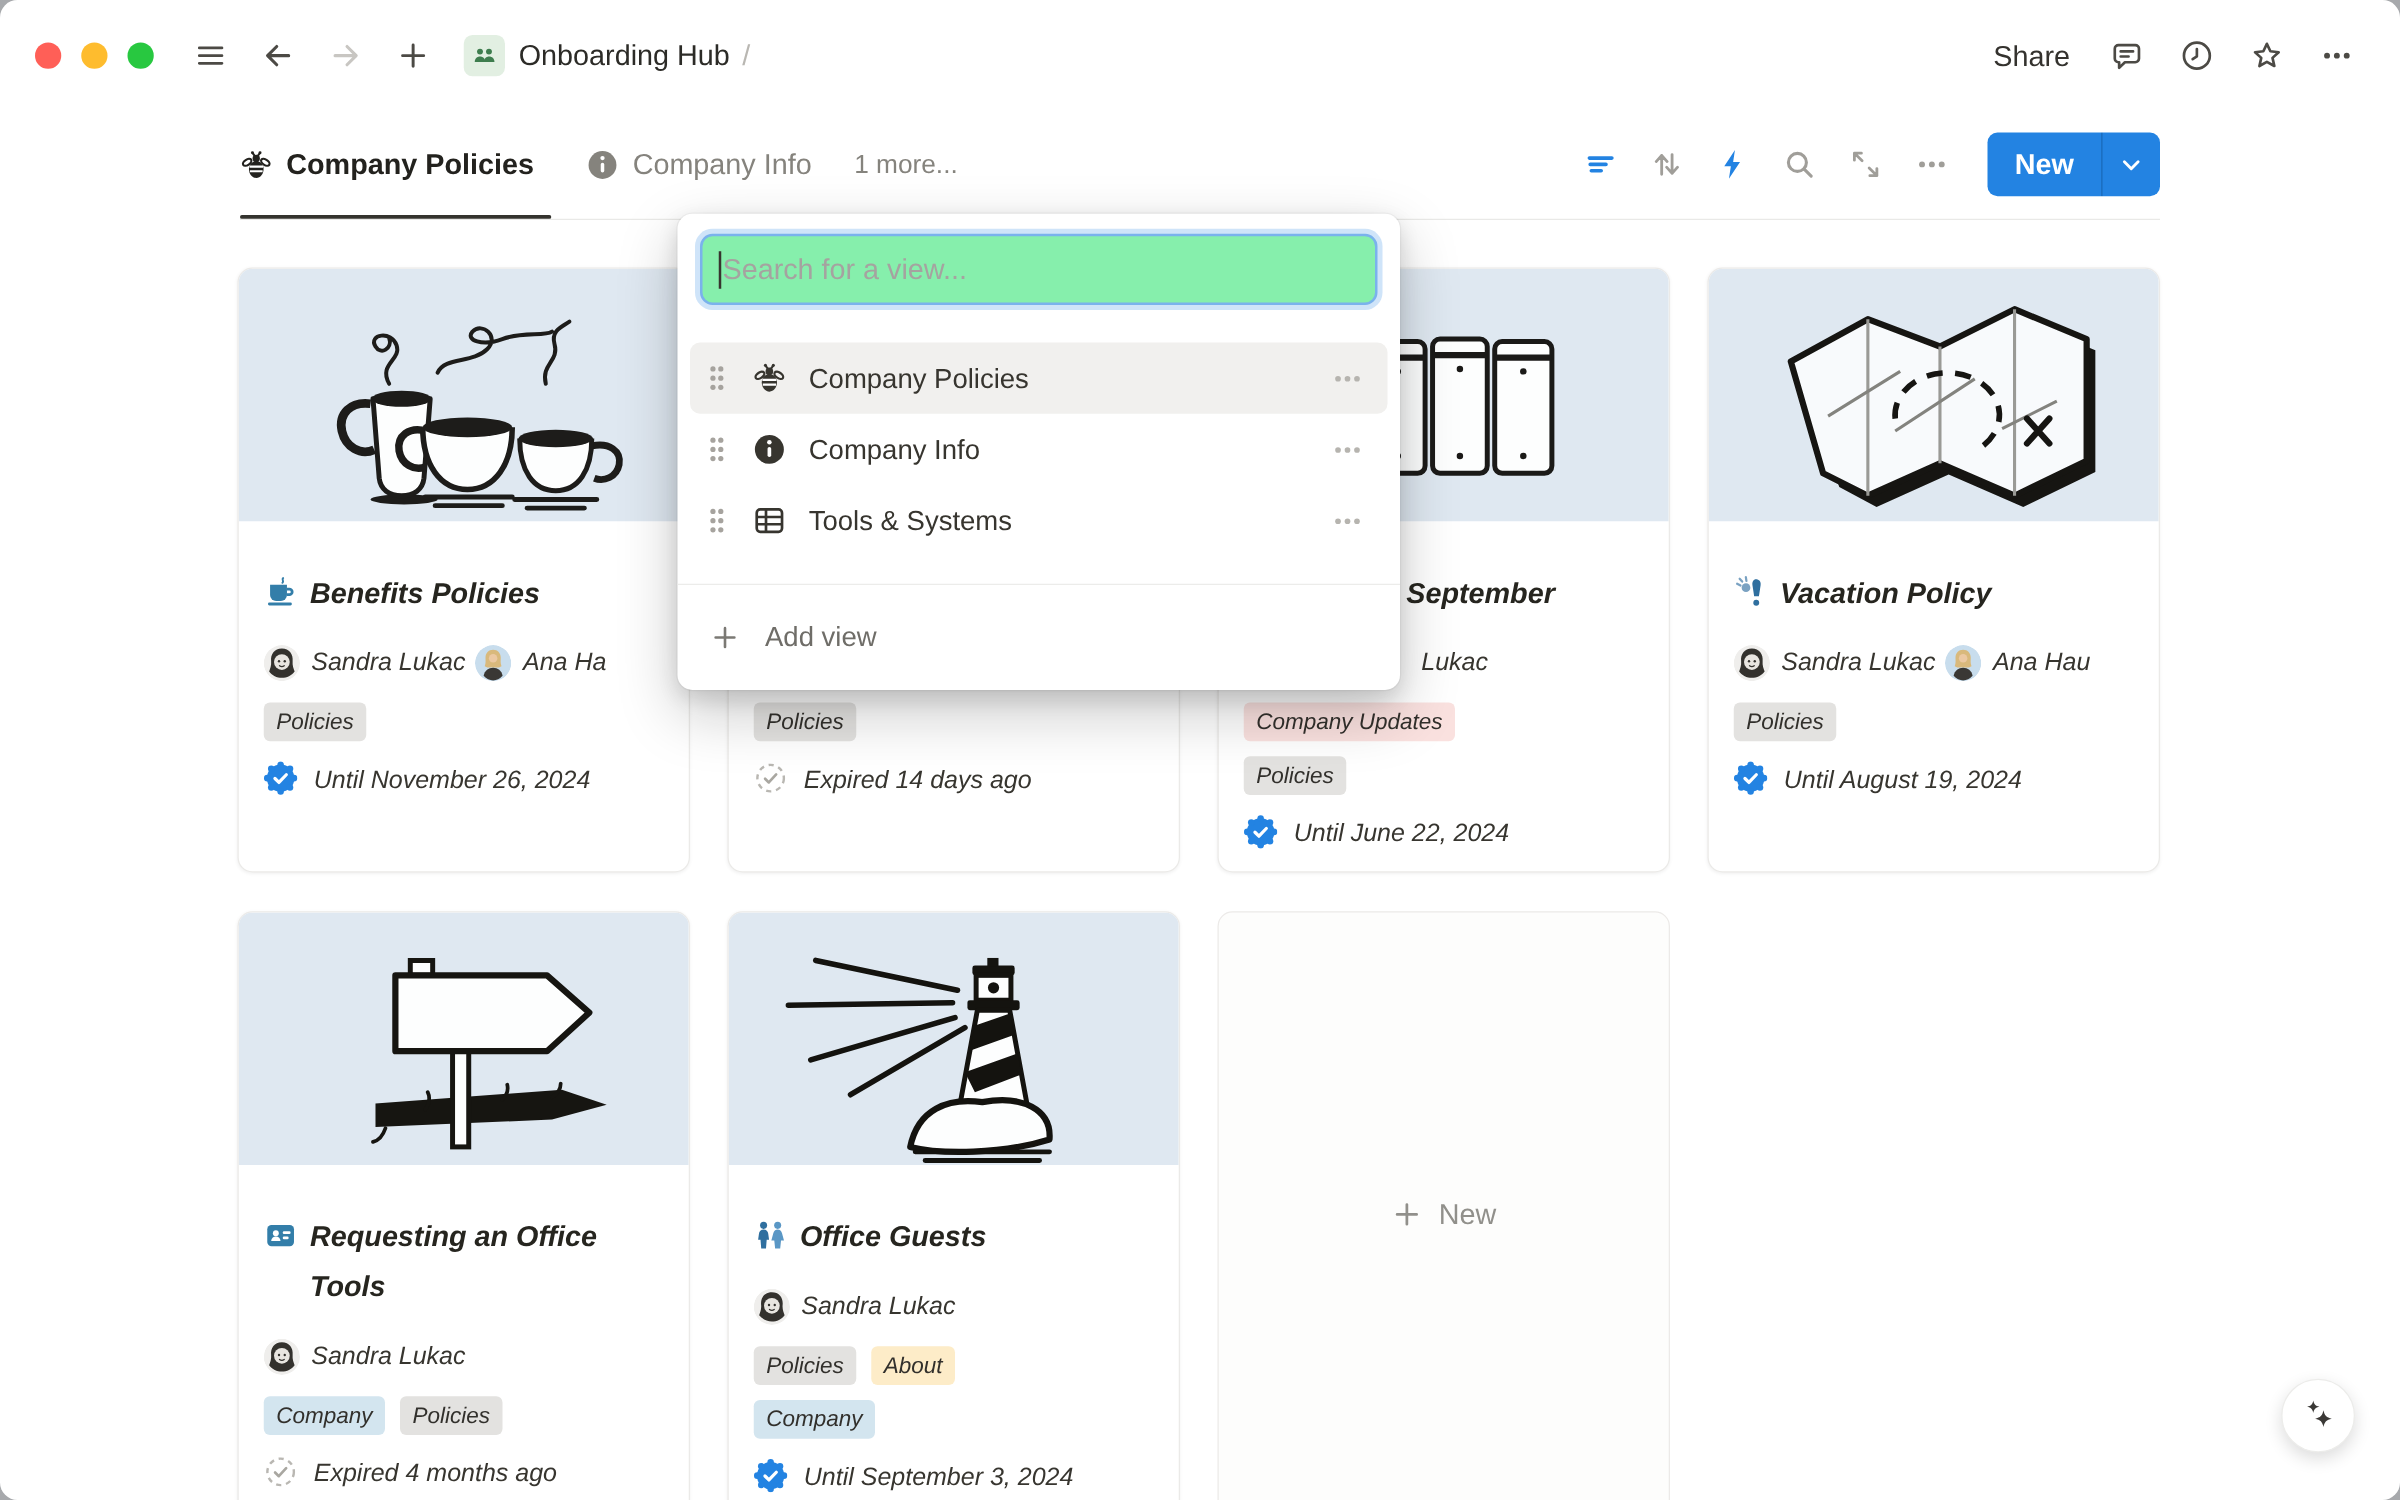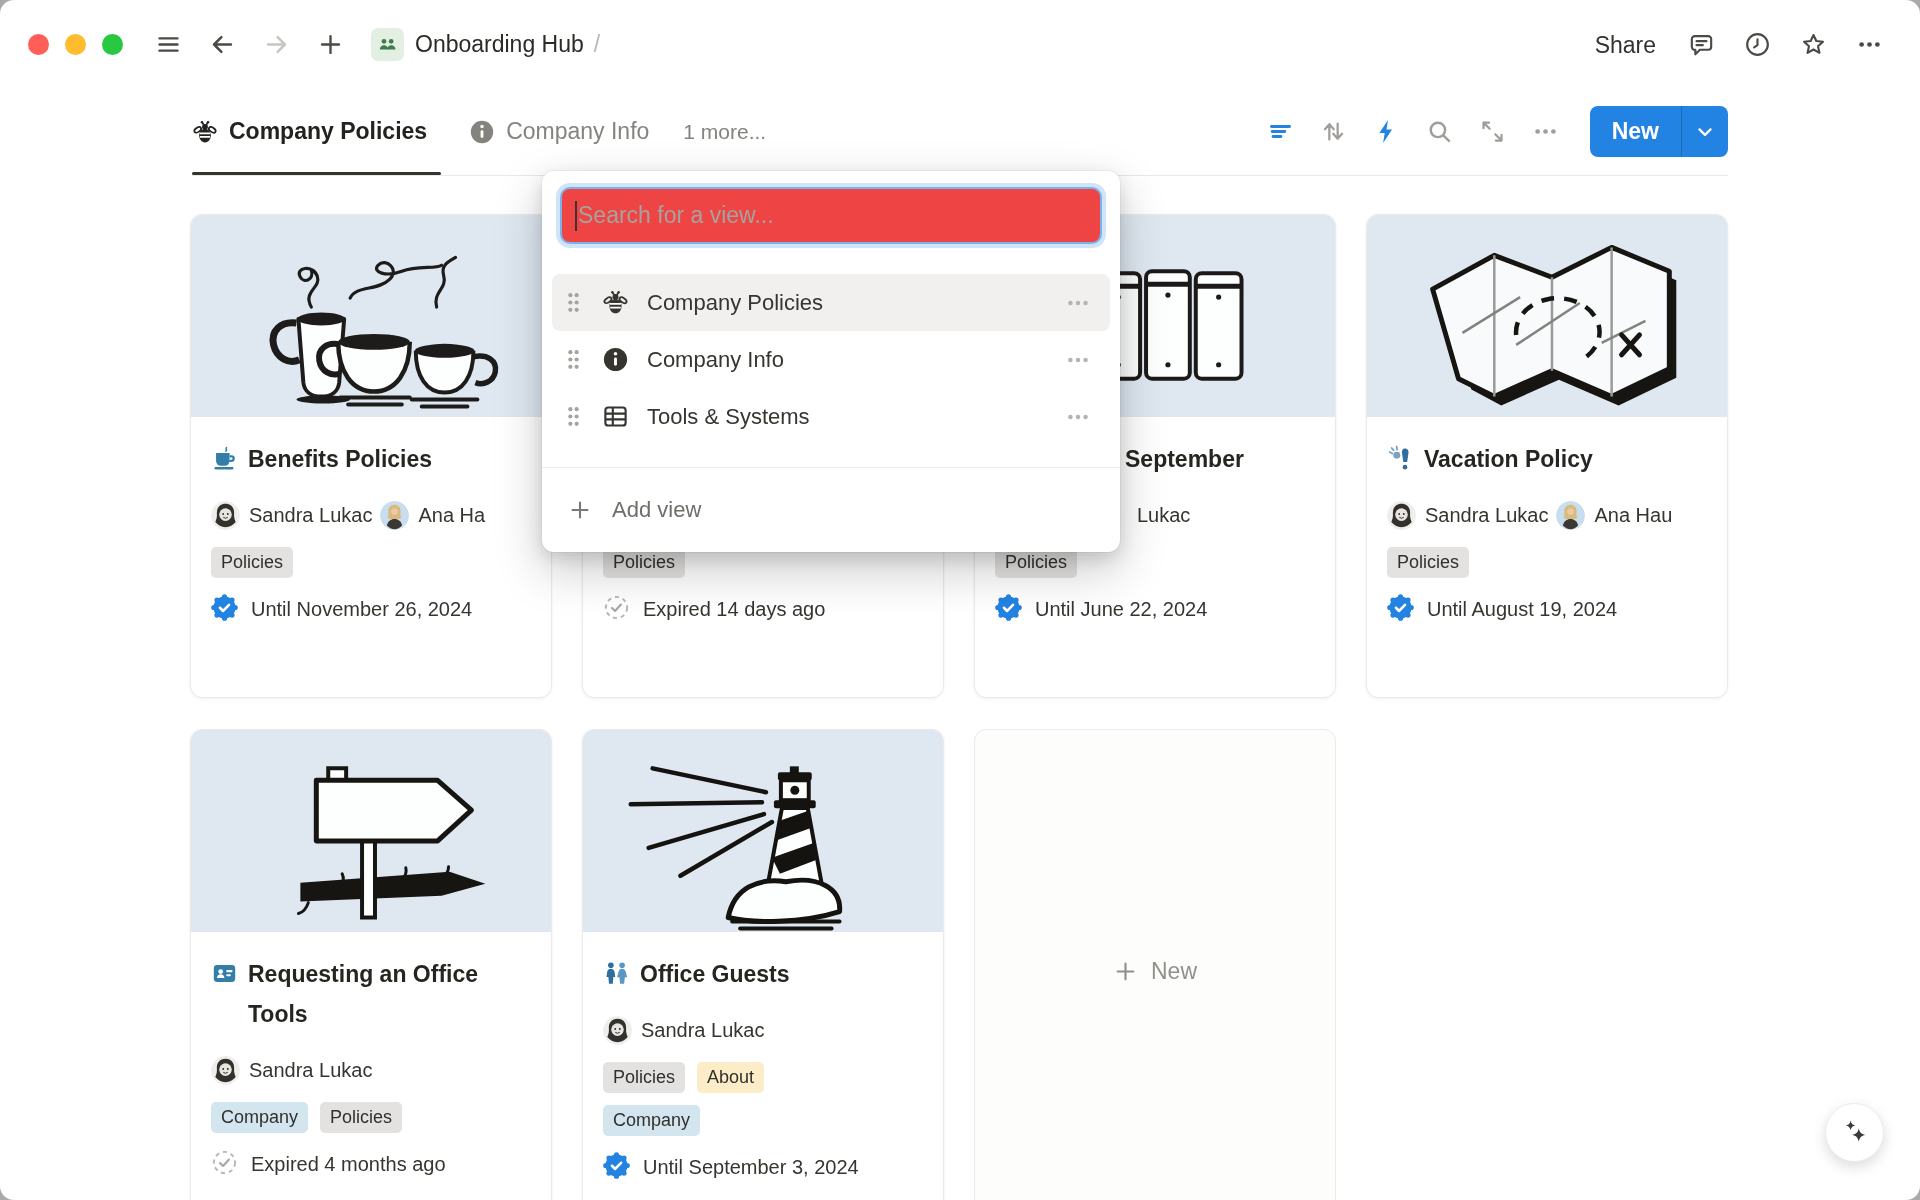--- a/index.html
+++ b/index.html
@@ -41,21 +41,21 @@
   .new-divider{width:1px;background:rgba(10,60,110,.35);}
   .new-caret{width:46px;display:flex;align-items:center;justify-content:center;}
   .new-caret svg{width:22px;height:22px;}
   .tabs-divider{height:1px;width:1536px;margin-left:192px;background:#e9e9e7;}
 
   
   .board{display:grid;grid-template-columns:repeat(4,362px);grid-auto-rows:484px;gap:31px 30px;margin:38px 0 0 190px;}
   .card{background:#fff;border:1px solid #ebeae8;border-radius:12px;box-shadow:0 1px 3px rgba(15,15,15,.06);overflow:hidden;display:flex;flex-direction:column;cursor:pointer;}
   .card-img{height:202px;flex:none;background:#dfe8f1;overflow:hidden;}
   .card-img svg{width:100%;height:100%;display:block;}
-  .card-body{padding:22px 0 0 20px;flex:1;overflow:hidden;}
+  .card-body{padding:37px 0 0 20px;flex:1;overflow:hidden;font-style:italic;}
   .title-row{display:flex;gap:10px;min-height:40px;padding-right:56px;}
   .title-ico{width:27px;height:27px;flex:none;margin-top:6px;color:#337ea9;}
   .title-ico svg{width:27px;height:27px;}
   .card-title{font-size:23px;font-weight:700;color:#26251f;line-height:40px;}
   .people-row{display:flex;align-items:center;gap:8px;margin-top:18px;min-height:36px;white-space:nowrap;overflow:hidden;}
   .person{display:flex;align-items:center;gap:9px;font-size:20px;color:#37352f;}
   .avatar{width:29px;height:29px;border-radius:50%;flex:none;overflow:hidden;}
   .avatar svg{width:29px;height:29px;display:block;}
   .indent-title{margin-left:130px;}
   .indent-person{margin-left:142px;}
@@ -66,21 +66,21 @@
   .status-row svg{width:27px;height:27px;flex:none;}
   .card.new-card{background:#fdfdfc;border:1px solid #eceae8;box-shadow:none;align-items:center;justify-content:center;flex-direction:row;}
   .new-card-label{display:flex;align-items:center;gap:13px;color:#91908b;font-size:23px;}
   .new-card-label svg{width:25px;height:25px;}
 
   
   .popover{position:absolute;left:542px;top:171px;width:578px;background:#fff;border-radius:12px;z-index:60;
     box-shadow:0 0 0 1px rgba(15,15,15,.04),0 6px 16px rgba(15,15,15,.12),0 18px 48px rgba(15,15,15,.22);}
   .pop-search{margin:16px 18px 0;position:relative;}
   .pop-search input{width:100%;height:57px;border-radius:10px;border:2px solid #7ab2ec;box-shadow:0 0 0 4px rgba(35,131,226,.22);
-    background:#ef4444;font-family:inherit;font-size:23px;color:#37352f;padding:0 16px;outline:none;}
+    background:#86efac;font-family:inherit;font-size:23px;color:#37352f;padding:0 16px;outline:none;}
   .pop-search input::placeholder{color:#a5a3a0;}
   .caret{position:absolute;left:15px;top:14px;width:2px;height:30px;background:#37352f;}
   .menu{margin:30px 10px 0;}
   .menu-item{display:flex;align-items:center;height:57px;border-radius:8px;padding:0 14px;cursor:pointer;}
   .menu-item.active{background:#f1f0ee;}
   .drag{width:20px;margin-right:16px;color:#a6a39e;display:flex;align-items:center;}
   .drag svg{width:15px;height:23px;}
   .mi-ico{width:27px;height:27px;margin-right:18px;color:#37352f;}
   .mi-ico svg{width:27px;height:27px;}
   .mi-label{flex:1;font-size:22px;color:#37352f;}
@@ -381,20 +381,23 @@
           </svg>
         </div>
         <div class="card-body">
           <div class="title-row">
             <span class="card-title indent-title">September</span>
           </div>
           <div class="people-row">
             <span class="person indent-person">
               <span>Lukac</span>
             </span>
+          </div>
+          <div class="tag-row">
+            <span class="tag" style="background: rgb(250, 225, 223);">Company Updates</span>
           </div>
           <div class="tag-row">
             <span class="tag" style="background: rgb(227, 226, 224);">Policies</span>
           </div>
           <div class="status-row">
             <span style="display: flex;">
               <svg viewBox="0 0 28 28">
                 <g fill="#2383e2">
                   <circle cx="14" cy="14" r="11.4"></circle>
                   <circle cx="14" cy="2.9" r="2.7"></circle>

